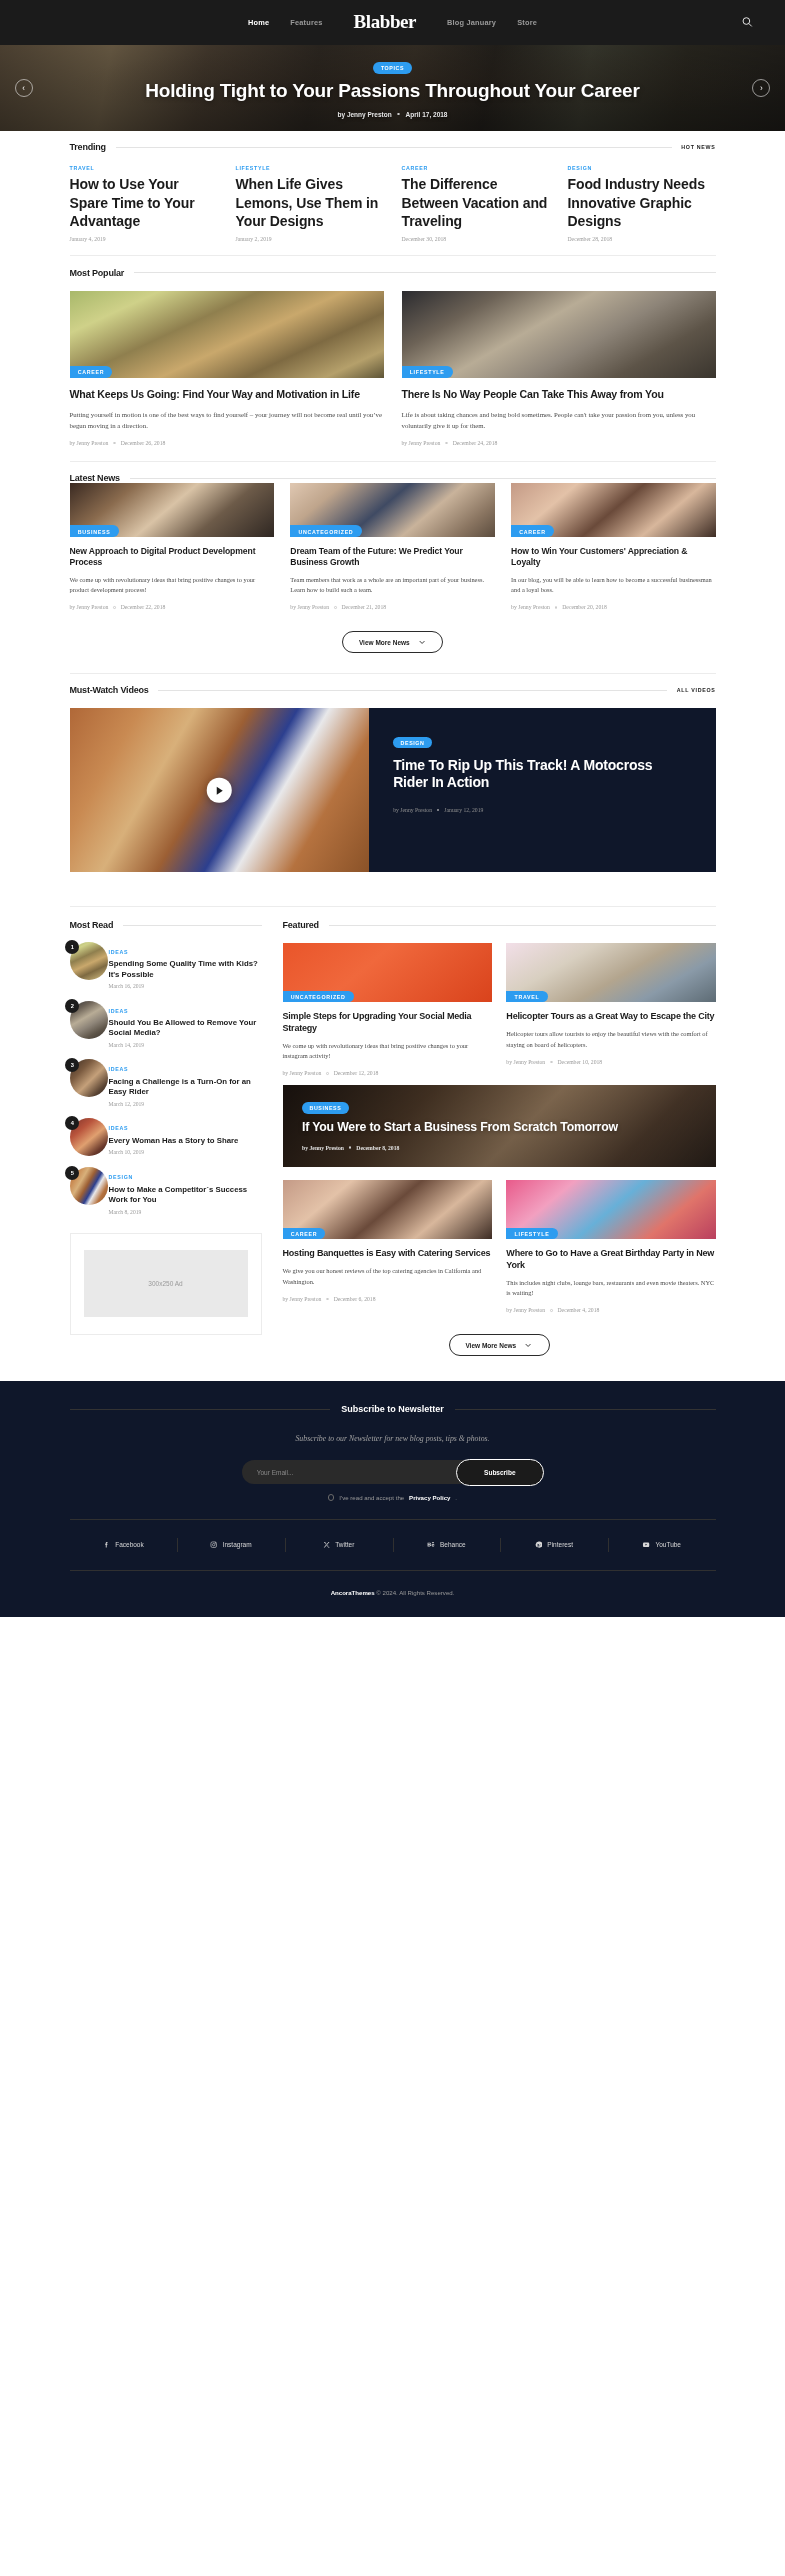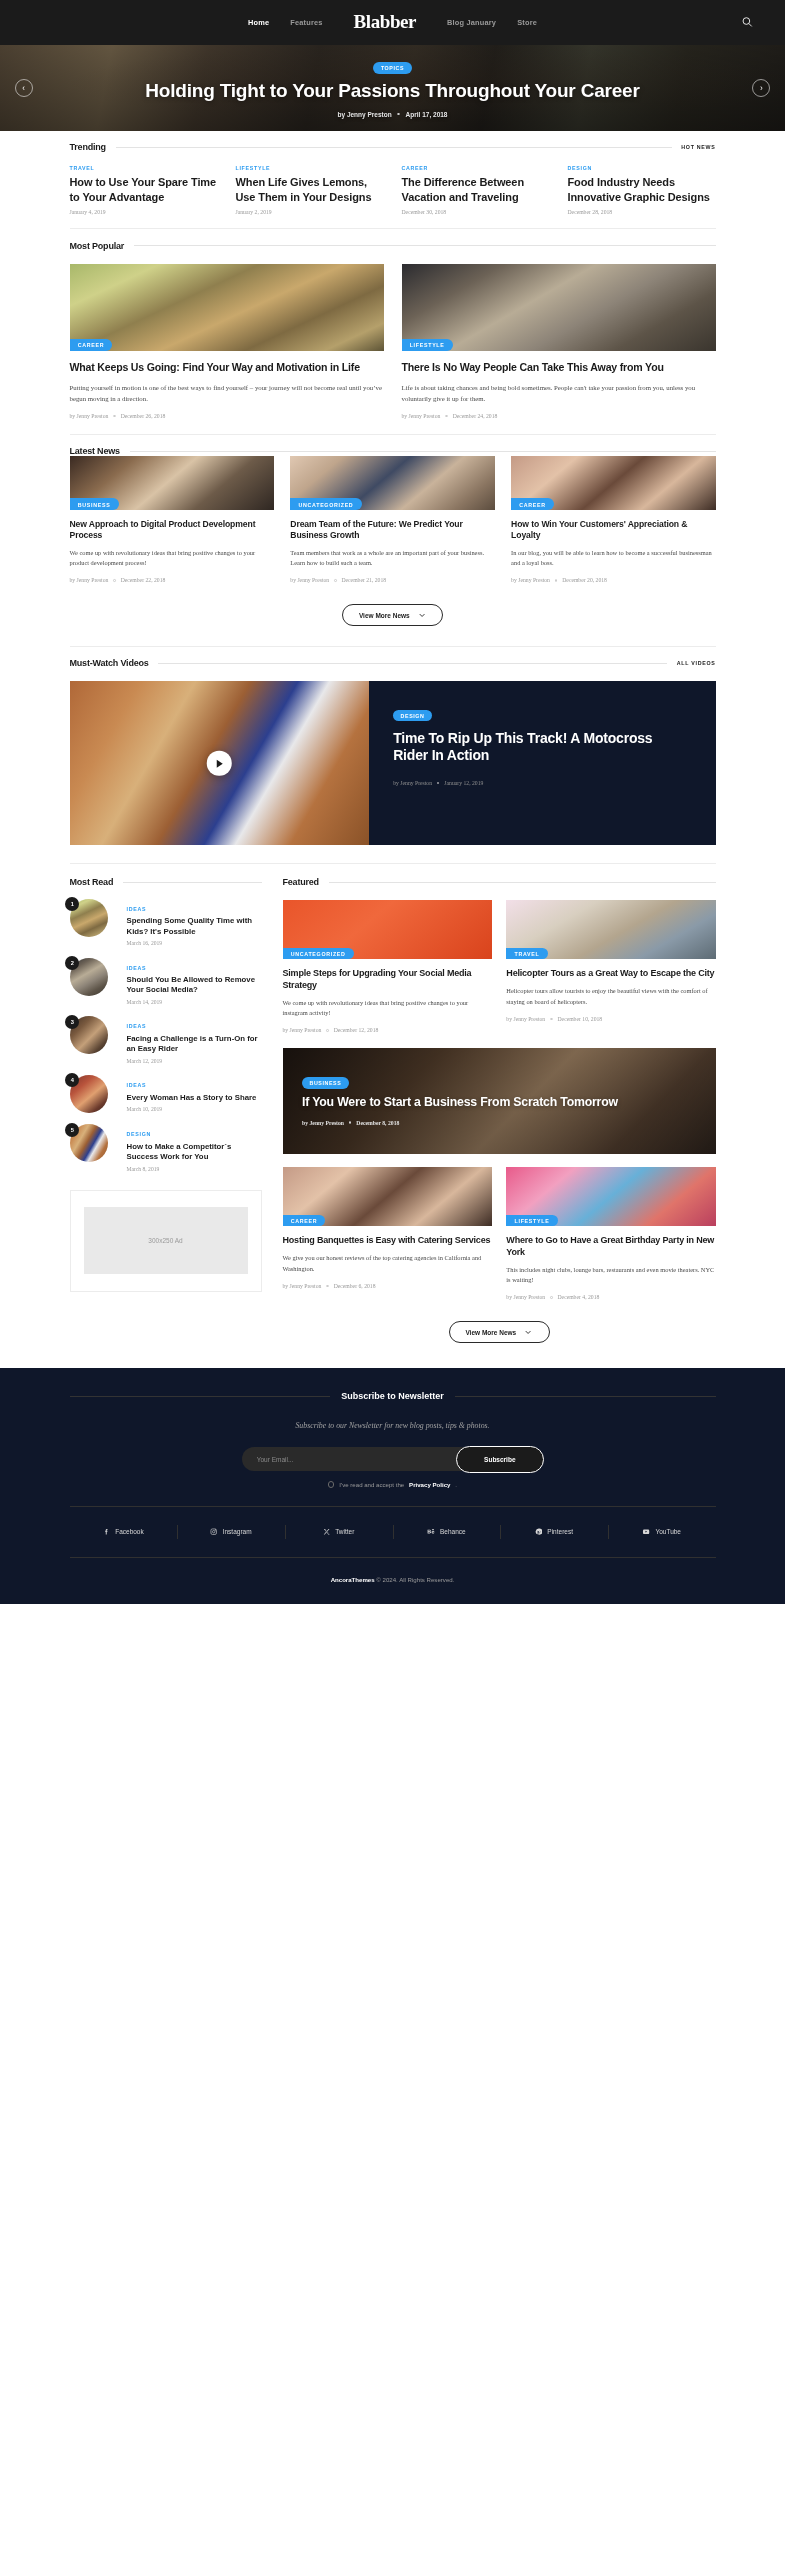--- a/index.html
+++ b/index.html
@@ -85,21 +85,21 @@
   
   .trending-wrap { border-bottom:0.8px solid #ececec; padding-bottom:13px; }
   .trend-grid {
     display:grid; grid-template-columns:repeat(4,1fr); gap:18px; margin-top:13px;
   }
   .cat {
     color:#2d9cf0; font-size:5.3px; font-weight:bold; letter-spacing:0.7px;
     margin-bottom:3.3px; display:block;
   }
   .trend-title {
-    font-size:11px; font-weight:bold; line-height:1.35; margin-bottom:4.9px;
+    font-size:14px; font-weight:bold; line-height:1.35; margin-bottom:4.9px;
     letter-spacing:-0.1px;
   }
   .date { color:#9b9b9b; font-size:5.7px; font-family:"Liberation Serif", serif; }
 
   
   .pop-grid { display:grid; grid-template-columns:1fr 1fr; gap:18px; margin-top:13px; }
   .thumb { width:100%; height:87px; position:relative; overflow:hidden; }
   .ph1 { background:linear-gradient(155deg,#a8b86a 0%,#cfd189 18%,#8f7f4e 38%,
           #c9a86c 55%,#7e6a42 72%,#b5a06b 88%,#5d5436 100%); }
   .ph2 { background:linear-gradient(150deg,#2b2b2f 0%,#6c6256 22%,#b8ac96 42%,
@@ -171,26 +171,26 @@
     margin-left:1.6px;
   }
   .video-side {
     flex:1; background:#0f172a; padding:24.5px 29px 0 24.5px; color:#fff;
   }
   .video-side .badge { margin-bottom:8.2px; }
   .video-title {
     font-size:14px; font-weight:bold; line-height:1.28; letter-spacing:-0.2px;
   }
   .video-side .byline { color:#8f8f8f; margin-top:14.7px; }
-  .vid-wrap { border-bottom:0.8px solid #ececec; padding-bottom:18px; }
+  .vid-wrap { border-bottom:0.8px solid #ececec; padding-bottom:34px; }
 
   
   .bottom { display:grid; grid-template-columns:192px 1fr; gap:21px; margin-top:1.6px; }
 
-  .mr-item { display:flex; gap:19px; align-items:flex-start; margin-top:11.4px; }
+  .mr-item { display:flex; gap:1px; align-items:flex-start; margin-top:11.4px; }
   .mr-avatar { position:relative; width:38px; height:38px; flex:0 0 38px; }
   .mr-avatar .circ { width:38px; height:38px; border-radius:50%; overflow:hidden; }
   .mr-num {
     position:absolute; left:-4.1px; top:-1.6px; width:14px; height:14px;
     border-radius:50%; background:#1b1b1b; color:#fff; font-size:5.7px;
     font-weight:bold; display:flex; align-items:center; justify-content:center;
   }
   .mr-cat { color:#2d9cf0; font-size:5.3px; font-weight:bold; letter-spacing:0.7px; }
   .mr-title { font-size:7.8px; font-weight:bold; line-height:1.32; margin:2.5px 0 3.3px; }
   .mr-date { color:#9b9b9b; font-size:5.6px; font-family:"Liberation Serif", serif; }
@@ -203,21 +203,21 @@
     width:100%; height:67px; background:#e9e9e9; color:#9a9a9a;
     display:flex; align-items:center; justify-content:center; font-size:6.5px;
   }
 
   .feat-grid { display:grid; grid-template-columns:1fr 1fr; gap:14.7px; margin-top:13px; }
   .feat-grid .thumb { height:59px; }
   .feat-title { font-size:9px; font-weight:bold; line-height:1.28; margin:9px 0 6.5px; letter-spacing:-0.2px;}
   .feat-grid .excerpt { font-size:6.4px; line-height:1.6; }
 
   .feat-wide {
-    margin-top:15px; height:106px; position:relative; overflow:hidden;
+    margin-top:9px; height:82px; position:relative; overflow:hidden;
     display:flex; flex-direction:column; justify-content:center;
     padding:0 0 0 19.6px;
   }
   .feat-wide:before {
     content:""; position:absolute; inset:0;
     background:linear-gradient(90deg, rgba(0,0,0,.62) 0%, rgba(0,0,0,.40) 55%, rgba(0,0,0,.25) 100%);
   }
   .feat-wide > * { position:relative; z-index:2; }
   .feat-wide .badge { align-self:flex-start; }
   .feat-wide-title {

